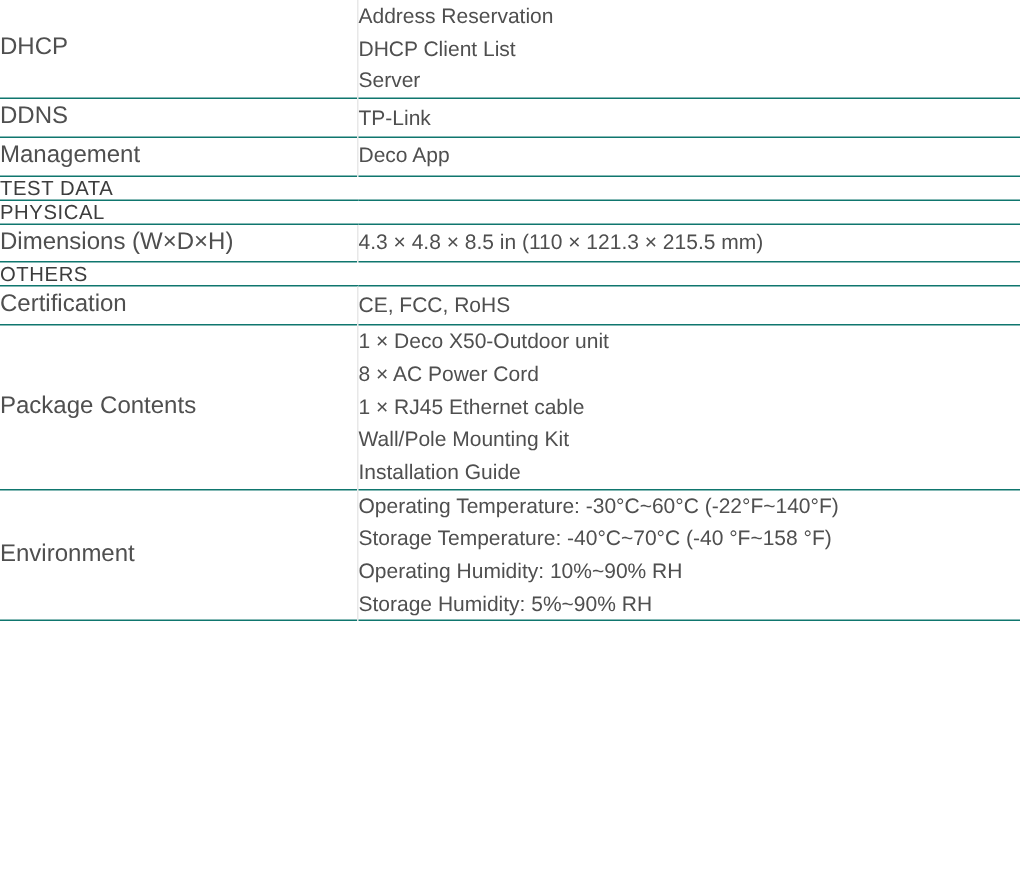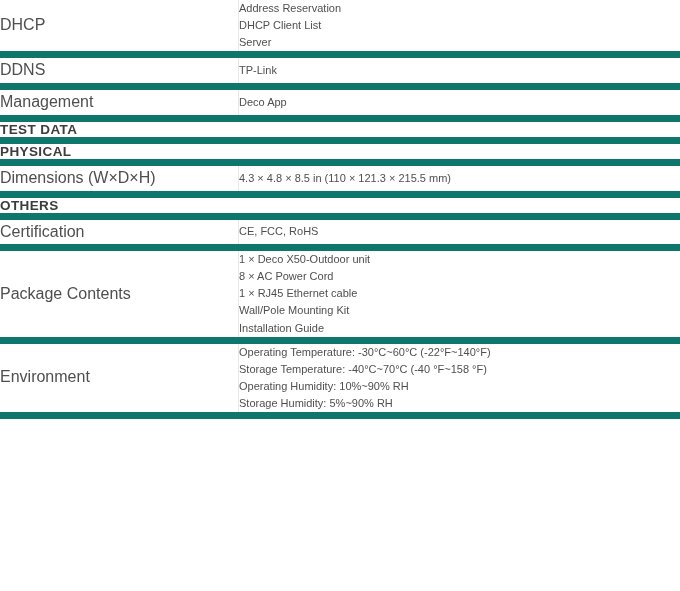--- a/index.html
+++ b/index.html
@@ -23,47 +23,47 @@
     vertical-align: middle;
     padding: 0;
   }
   .col-label {
     width: 238px;
   }
   .col-value {
     width: 442px;
   }
   .row-divider td {
-    border-top: 7px solid #0f766e;
+    border-top: 1px solid #0f766e;
   }
   .label-cell {
     padding: 11px 14px 11px 80px;
     font-size: 16px;
     color: #4f4f4f;
     line-height: 1.55;
   }
   .value-cell {
     padding: 11px 14px 11px 30px;
-    font-size: 11px;
+    font-size: 14px;
     color: #4f4f4f;
     line-height: 1.55;
     border-left: 1px solid #e8e8e8;
   }
   .value-line {
     display: block;
   }
   .section-row td {
     padding: 0;
   }
   .section-head {
     padding: 30px 14px 13px 80px;
     font-size: 13.5px;
     color: #3d3d3d;
     letter-spacing: 0.4px;
-    font-weight: 700;
+    font-weight: 400;
   }
   .top-partial .label-cell,
   .top-partial .value-cell {
     padding-top: 0;
   }
 </style>
 </head>
 <body>
 
 <table class="spec-table">

